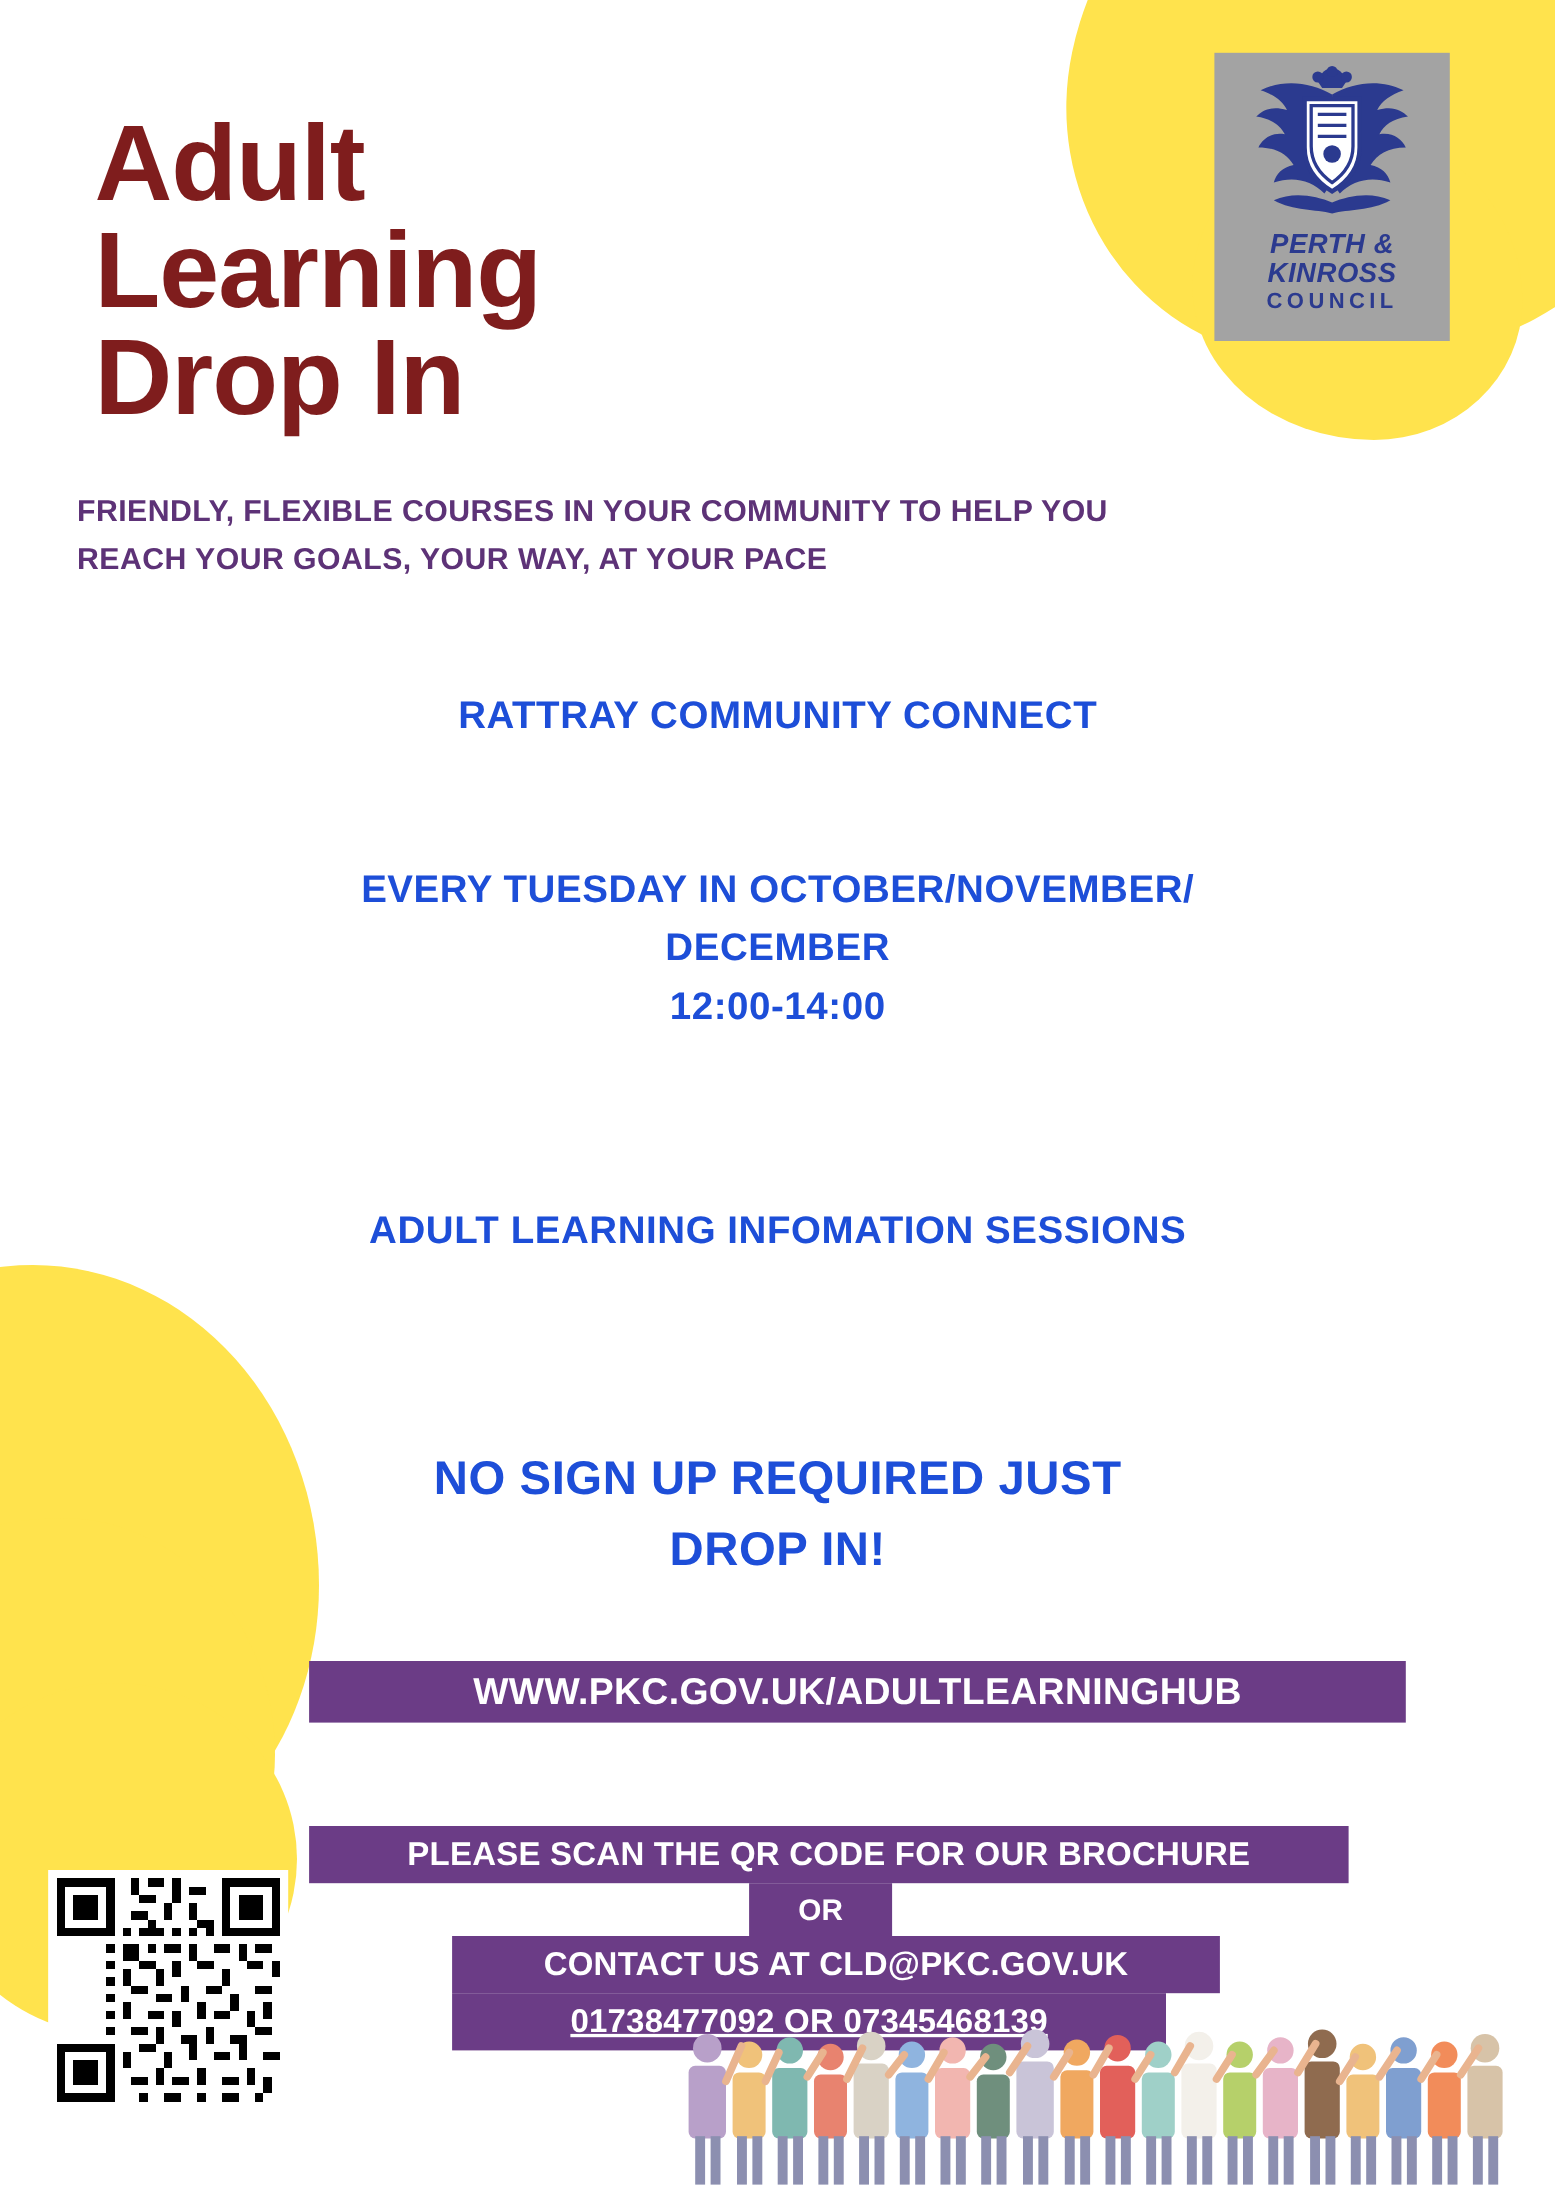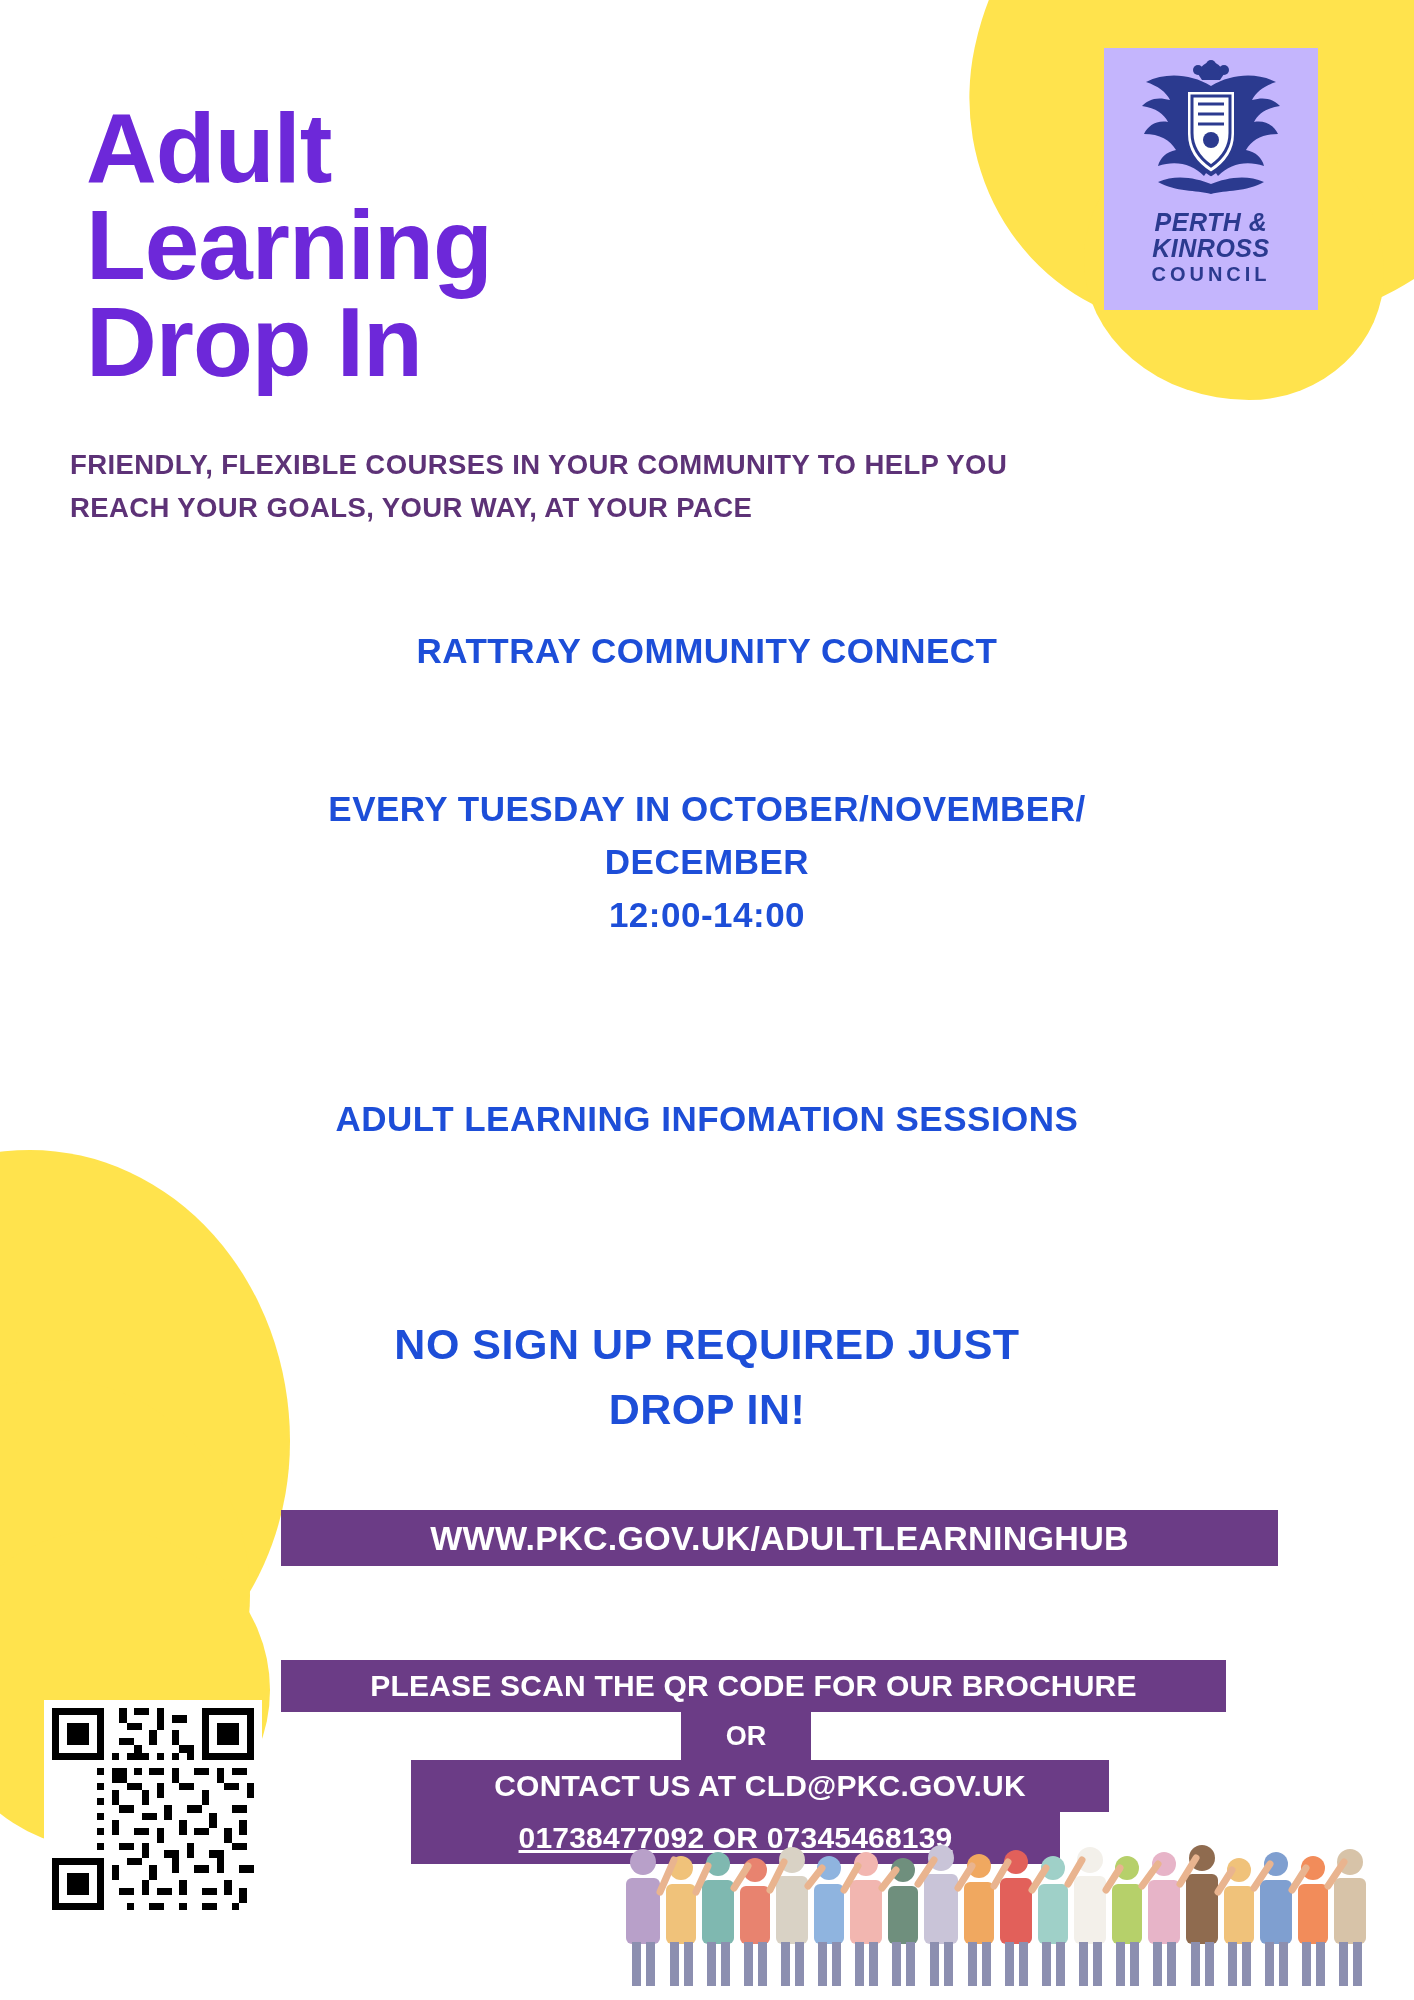--- a/index.html
+++ b/index.html
@@ -64,35 +64,35 @@
     z-index: 2;
     width: 1414px;
     height: 2000px;
   }
 
   
   .title {
     position: absolute;
     left: 86px;
     top: 34px;
-    color: #6d28d9;
+    color: #7f1d1d;
     font-size: 98px;
     font-weight: bold;
     line-height: 0.99;
     letter-spacing: -1px;
   }
   .title .line { display: block; }
 
   .logo {
     position: absolute;
     right: 96px;
     top: 48px;
     width: 214px;
     height: 262px;
-    background: #c4b5fd;
+    background: #a3a3a3;
     display: flex;
     flex-direction: column;
     align-items: center;
     justify-content: flex-start;
     padding-top: 8px;
     box-sizing: border-box;
   }
   .logo-crest { width: 150px; height: 152px; }
   .logo-text {
     text-align: center;

